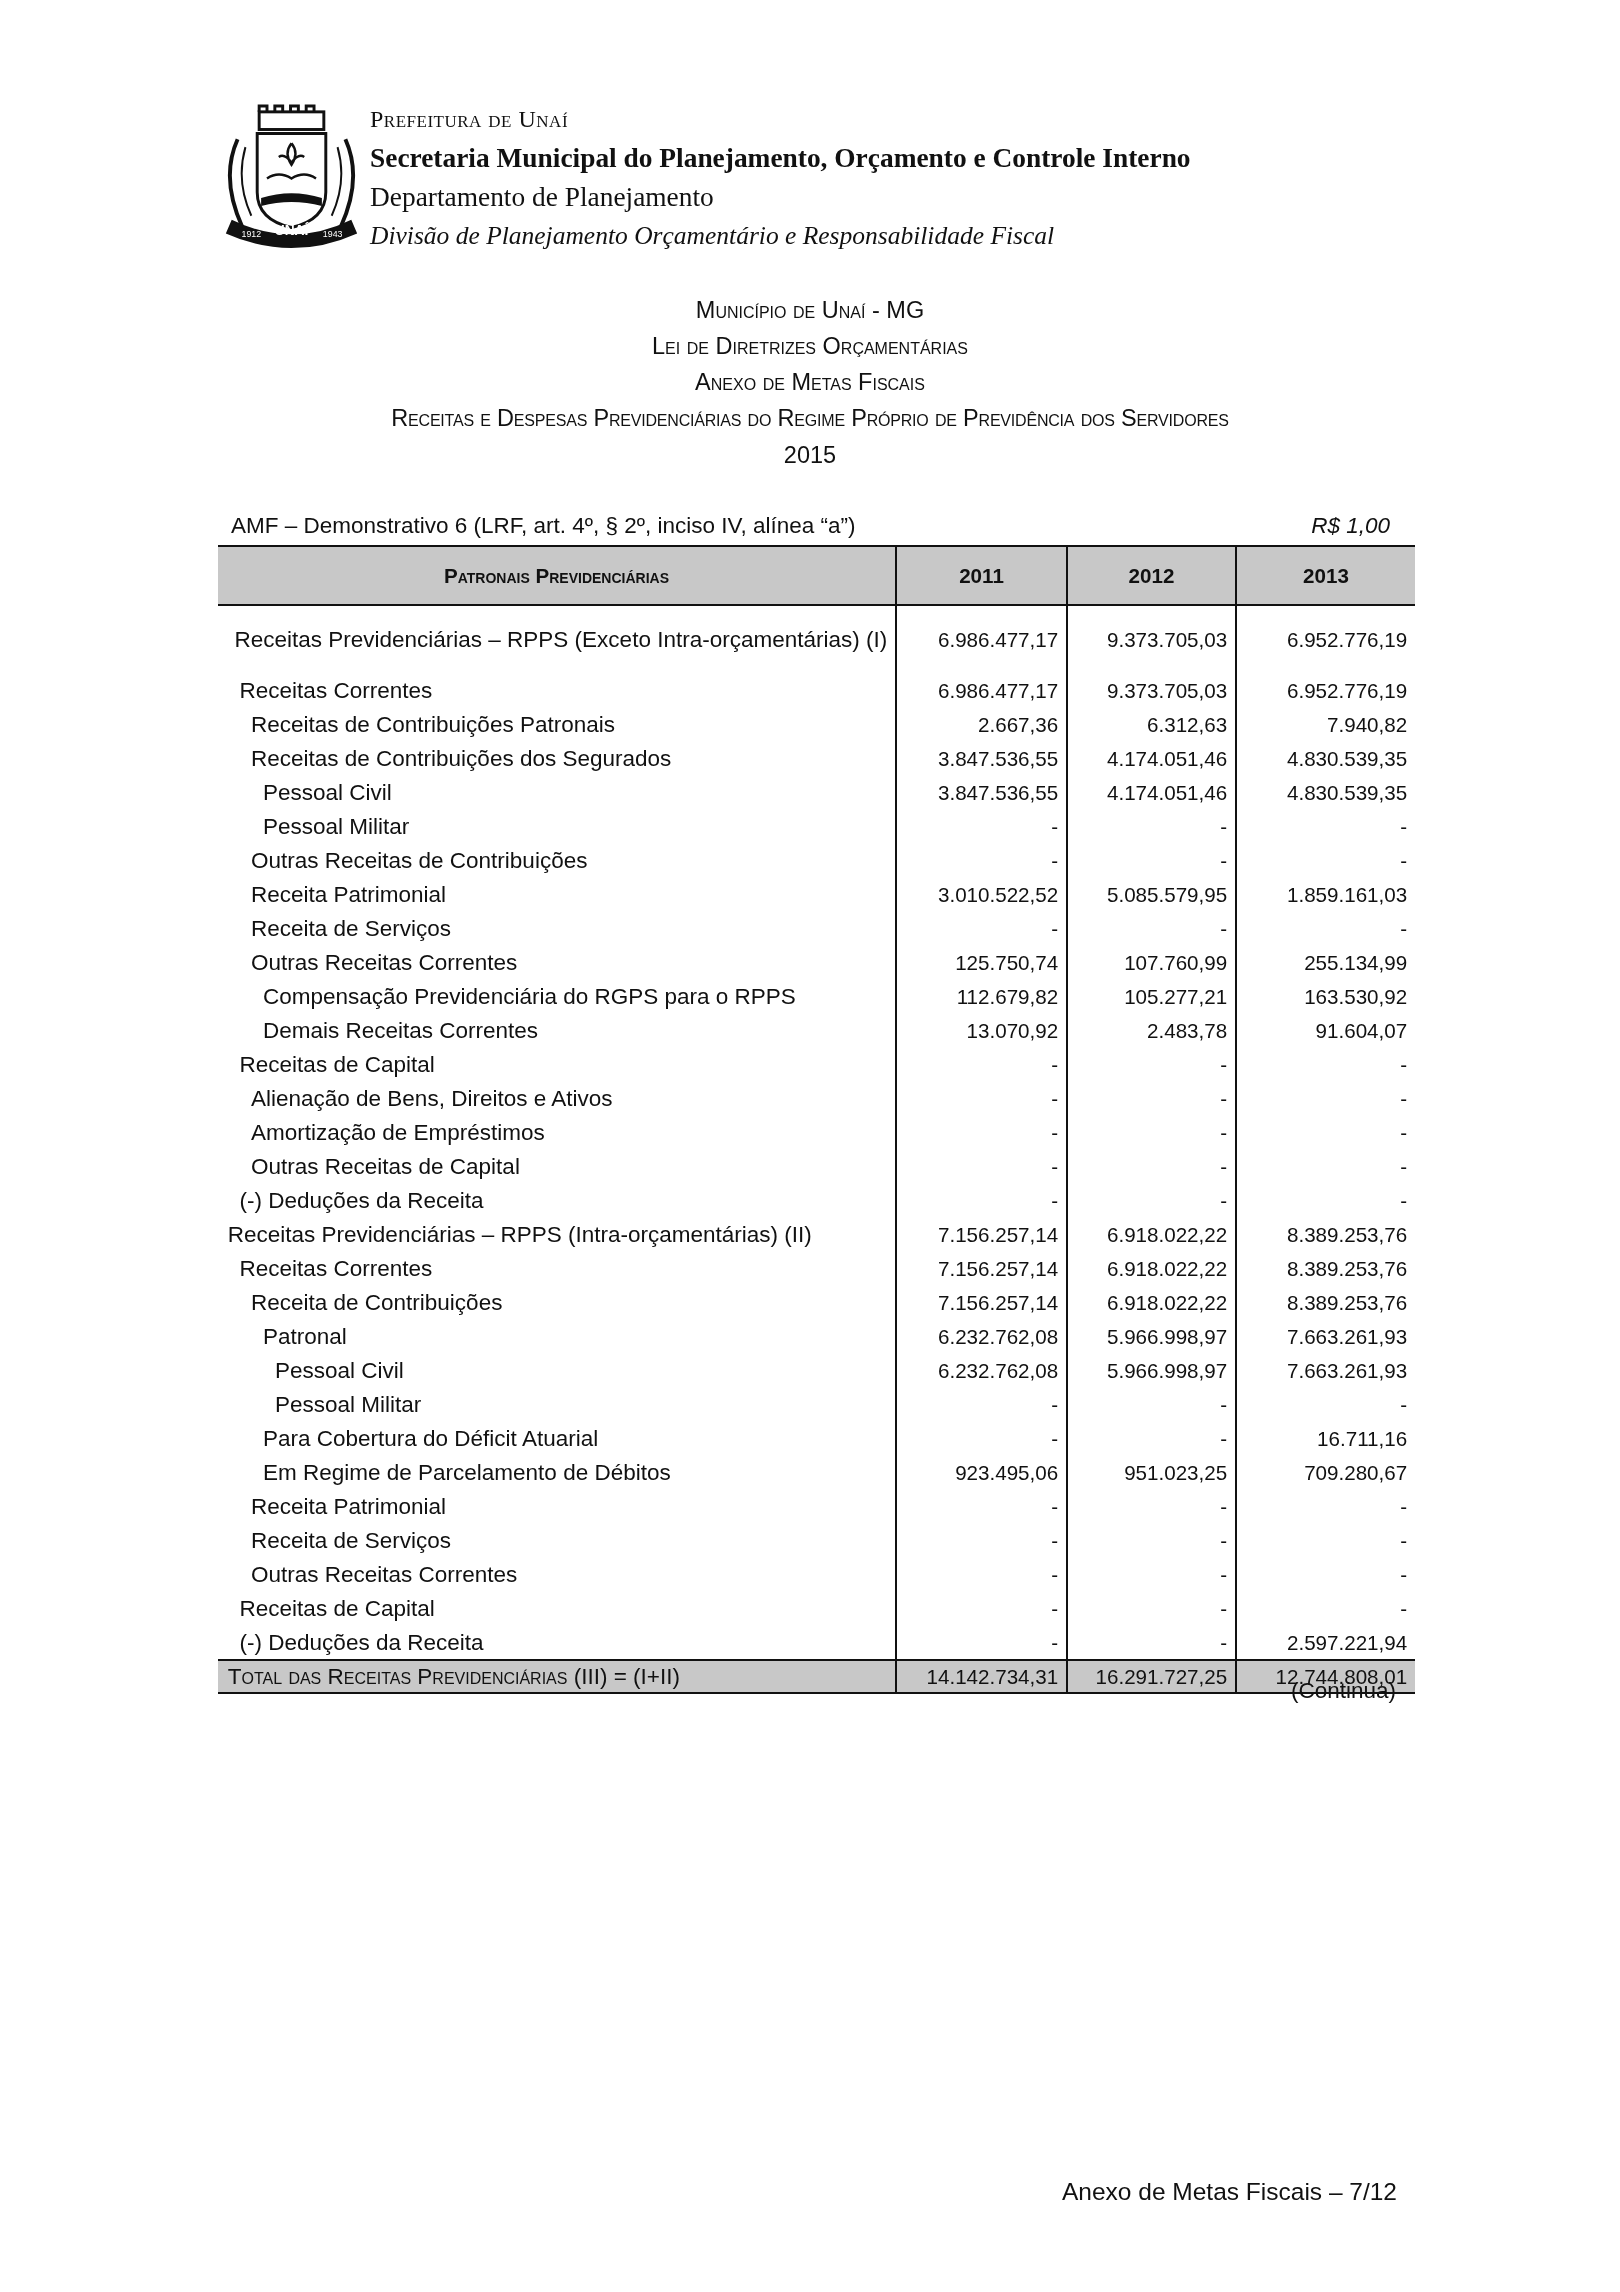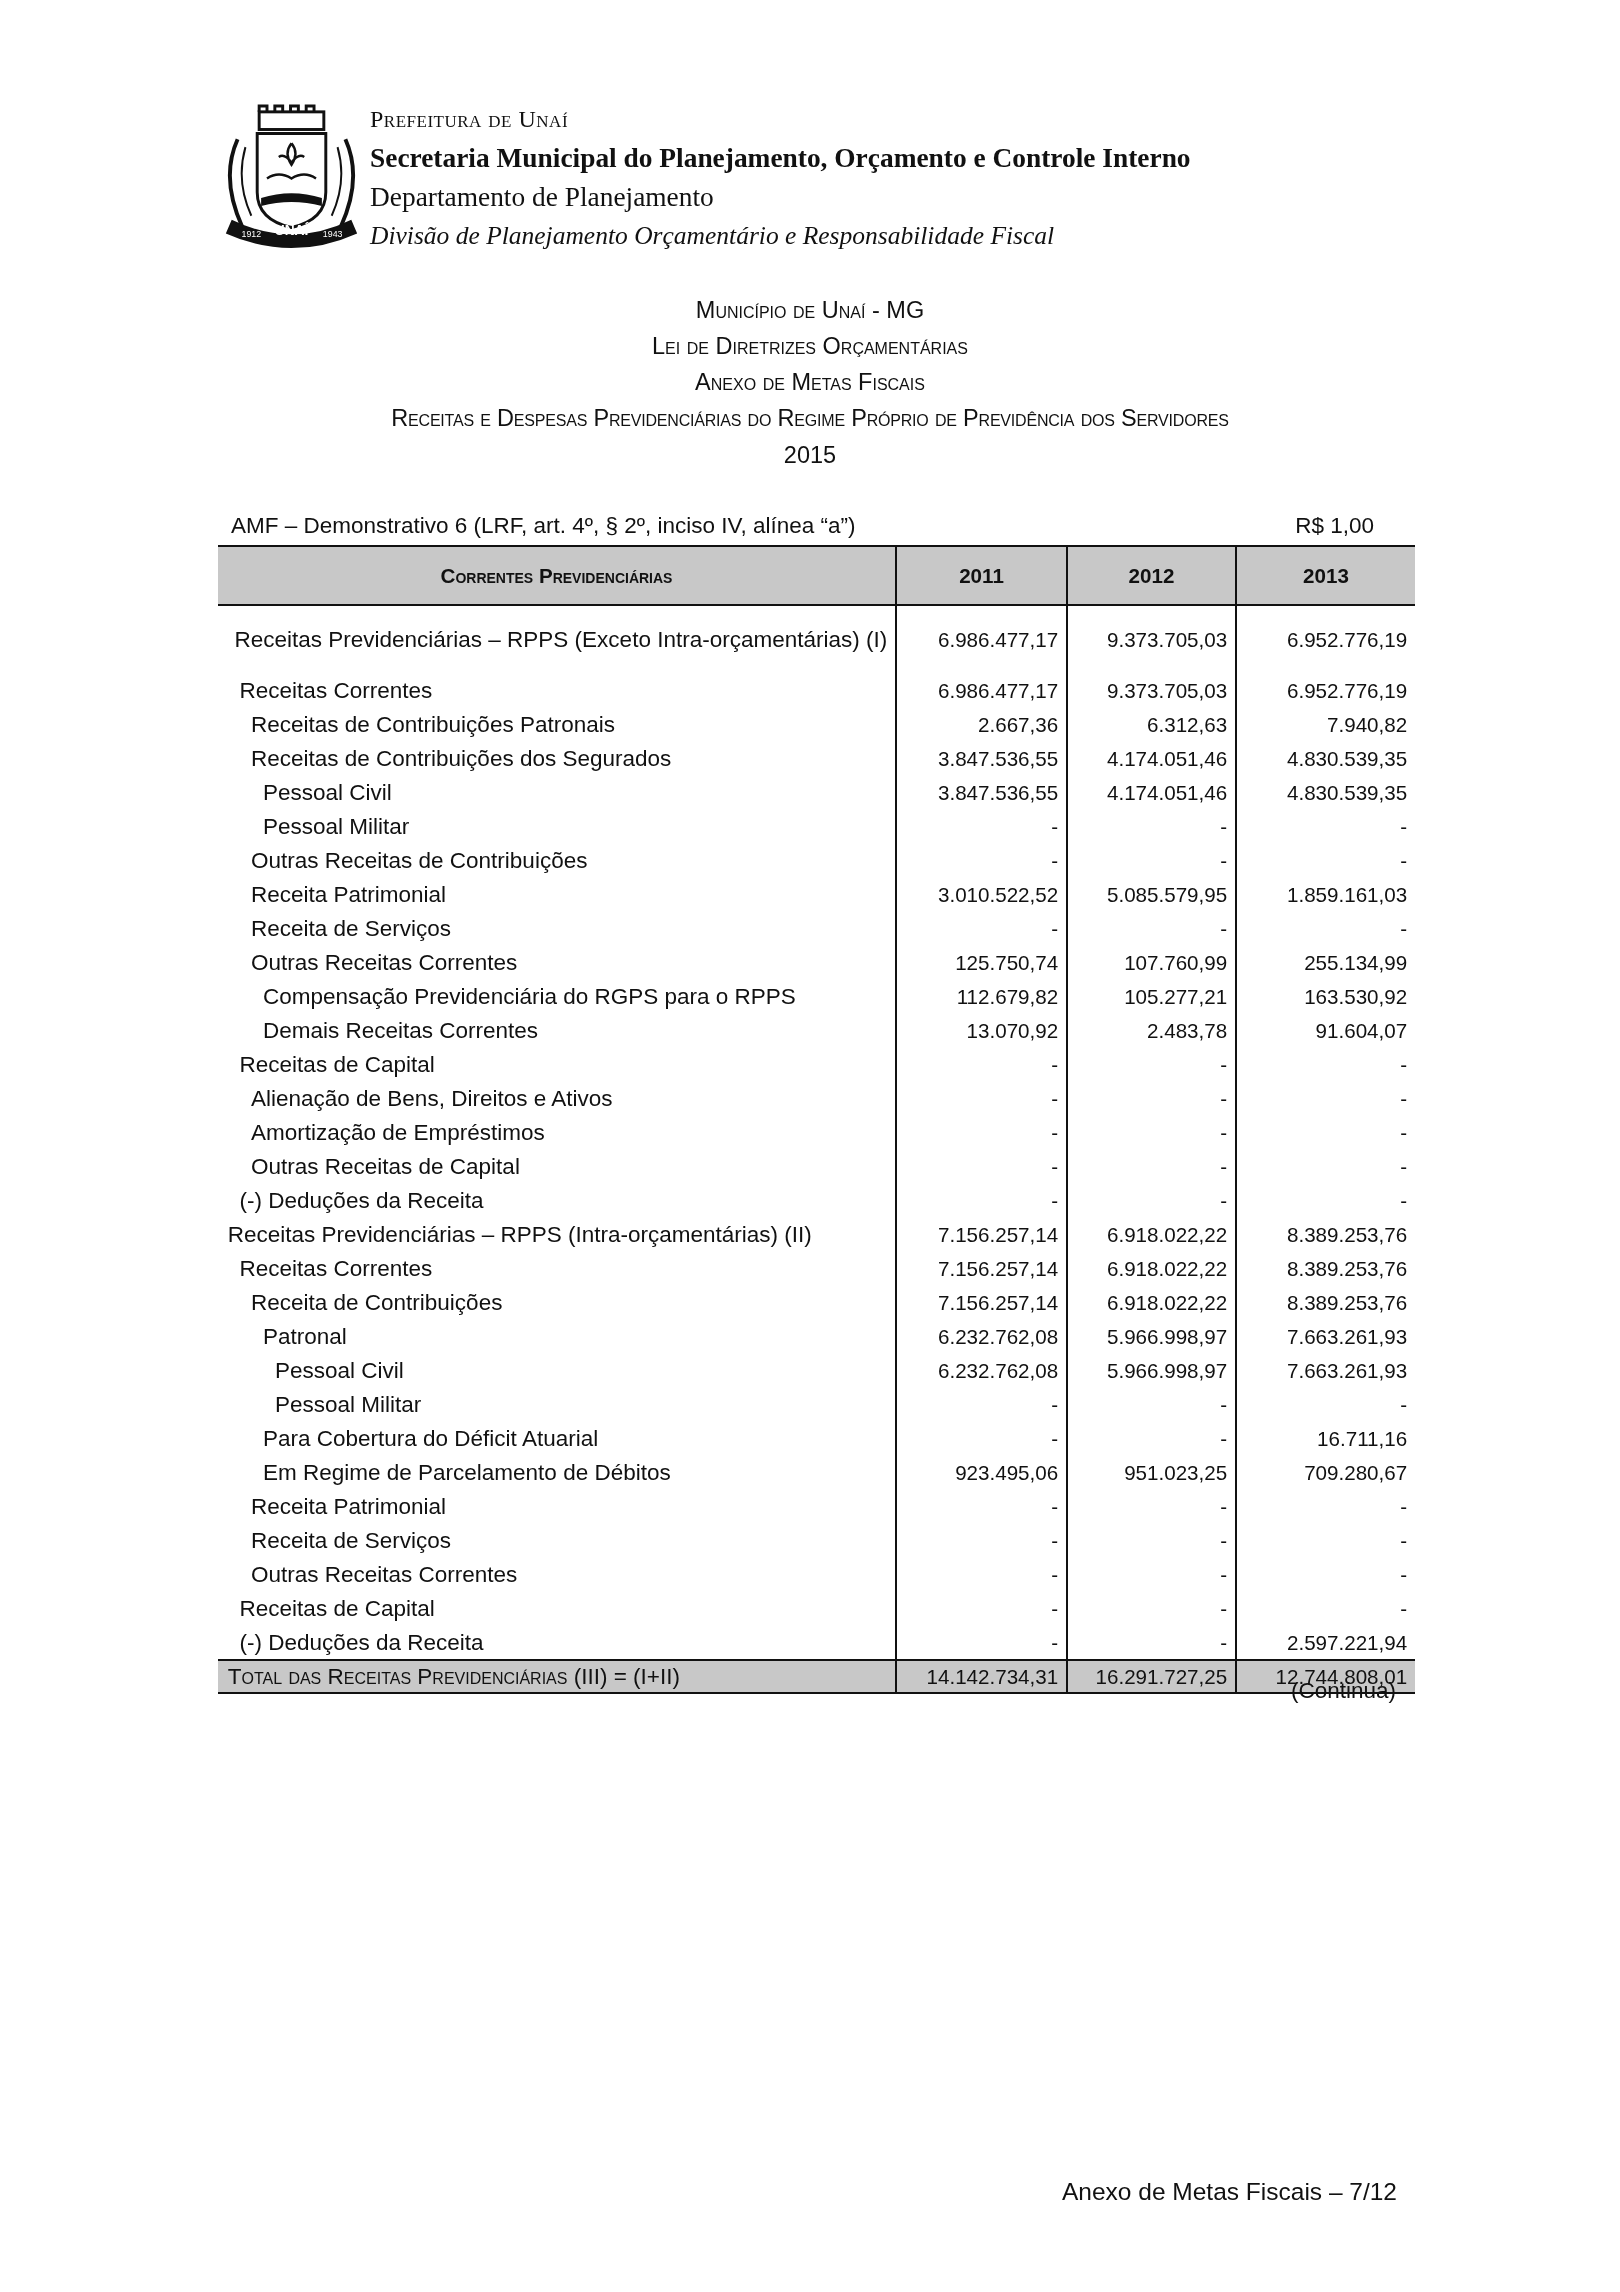--- a/index.html
+++ b/index.html
@@ -15,21 +15,21 @@
   .lh-div { font-size: 25.5px; font-style: italic; line-height: 37px; }
 
   .titles { position: absolute; left: 0; top: 292px; width: 1620px; text-align: center; }
   .titles div { white-space: nowrap; }
   .t-small { font-size: 23.5px; font-variant: small-caps; line-height: 36px; }
   .t-bold { font-size: 23.5px; font-weight: normal; font-variant: small-caps; line-height: 36px; letter-spacing: -0.2px; }
   .t-year { font-size: 23.5px; line-height: 39px; }
 
   .meta-row { position: absolute; left: 231px; top: 513px; width: 1159px; font-size: 22.5px; }
   .meta-left { position: absolute; left: 0; top: 0; white-space: nowrap; }
-  .meta-right { position: absolute; right: 16px; top: 0; white-space: nowrap; }
+  .meta-right { position: absolute; right: 0; top: 0; white-space: nowrap; font-style: italic; }
 
   table.rpps { position: absolute; left: 218px; top: 545px; width: 1197px; border-collapse: collapse; font-size: 22.5px; }
   table.rpps th { background: #c8c8c8; height: 57px; font-weight: bold; font-size: 20.6px; text-align: center; padding: 0; }
   table.rpps thead tr { border-top: 2.9px solid #111; border-bottom: 2.9px solid #111; }
   table.rpps td { padding: 0 7.8px; height: 34px; white-space: nowrap; line-height: 29px; }
   table.rpps td.num { text-align: right; border-left: 2px solid #111; font-size: 20.6px; }
   table.rpps th.col { border-left: 2px solid #111; }
   table.rpps th.label { font-variant: small-caps; }
   table.rpps td.label { padding-left: 9.8px; }
   .lvl0 { padding-left: 9.8px !important; }
@@ -85,21 +85,21 @@
 
 <table class="rpps">
   <colgroup>
     <col style="width:678px">
       <col style="width:171px">
       <col style="width:169px">
       <col style="width:179px">
   </colgroup>
   <thead>
     <tr>
-      <th class="label">Correntes Previdenciárias</th>
+      <th class="label">Patronais Previdenciárias</th>
       <th class="col">2011</th>
       <th class="col">2012</th>
       <th class="col">2013</th>
     </tr>
   </thead>
   <tbody id="rows-body">
       <tr class="wrap">
         <td class="label lvl0">Receitas Previdenciárias – RPPS (Exceto Intra-orçamentárias) (I)</td>
         <td class="num">6.986.477,17</td>
         <td class="num">9.373.705,03</td>

